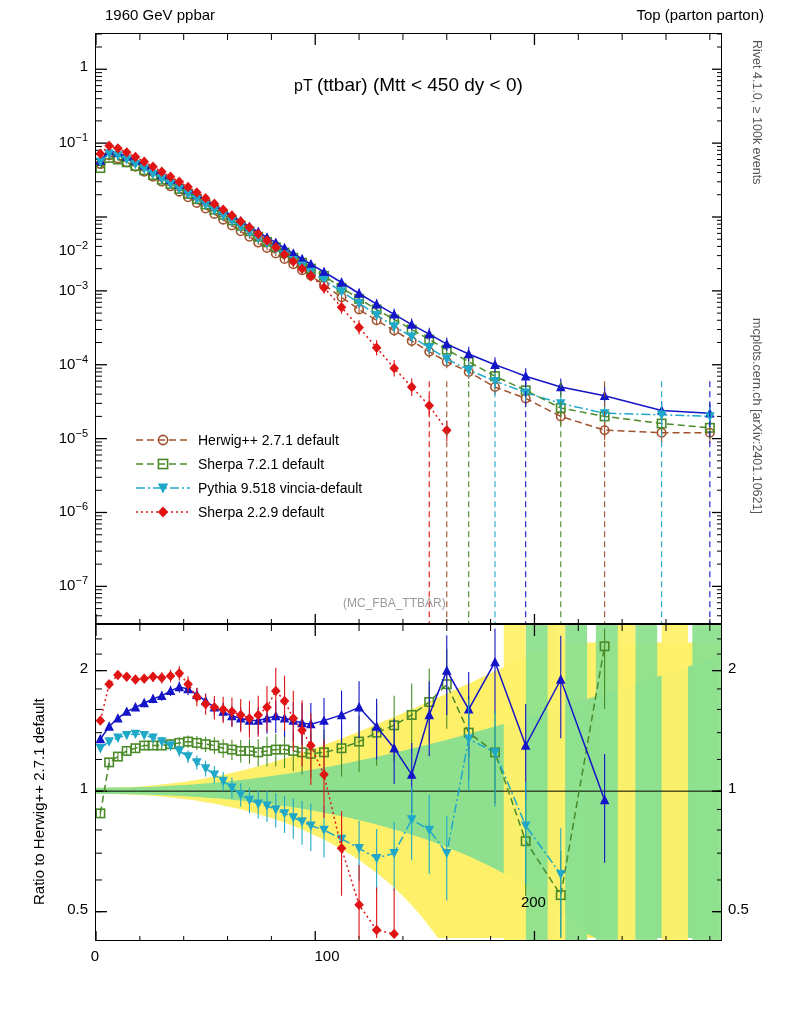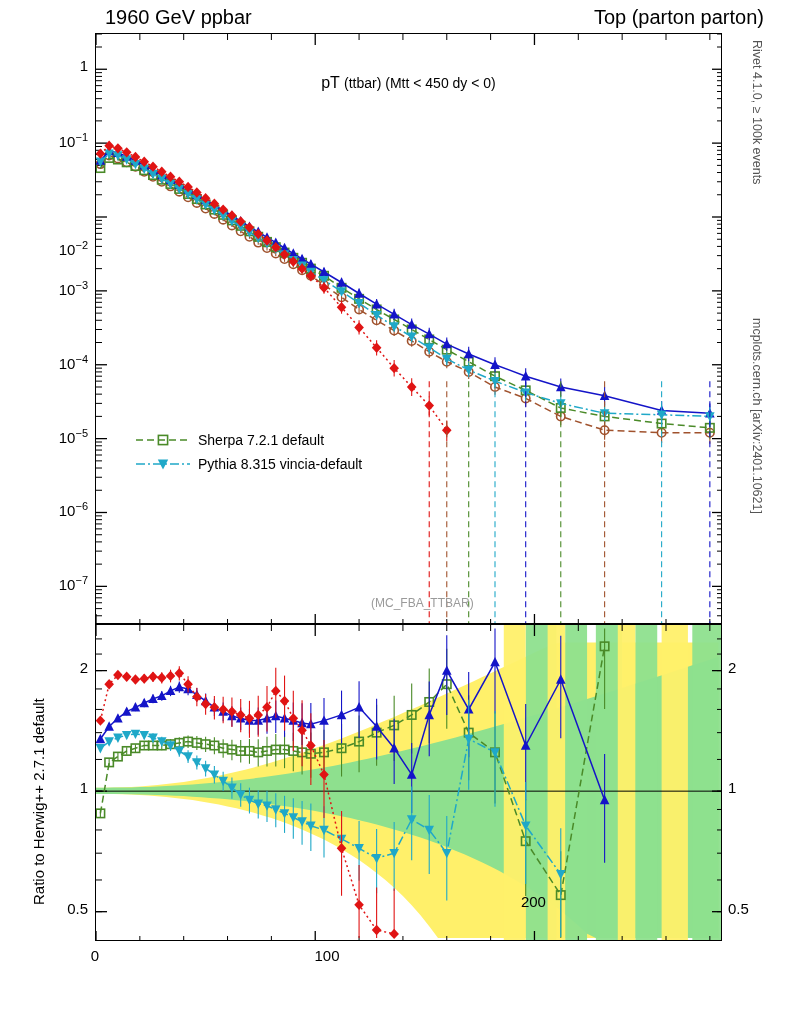--- a/index.html
+++ b/index.html
@@ -1,33 +1,33 @@
 <!DOCTYPE html>
 <html><head>
 <meta charset="utf-8">
 <style>
   html,body{margin:0;padding:0;background:#ffffff;}
   body{width:786px;height:1024px;font-family:"Liberation Sans",sans-serif;color:#000;}
   #root{position:relative;width:786px;height:1024px;overflow:hidden;}
 
-  .hdr{position:absolute;font-size:20px;color:#000;}
+  .hdr{position:absolute;font-size:15px;color:#000;}
   #hdr-left{left:105px;top:6px;}
   #hdr-right{right:22px;top:6px;}
 
   .rot{position:absolute;transform-origin:0 0;white-space:nowrap;}
 
   #main-plot{position:absolute;left:95px;top:33px;width:627px;height:591px;
              border:1.2px solid #000;box-sizing:border-box;background:#fff;overflow:hidden;}
   #ratio-plot{position:absolute;left:95px;top:624px;width:627px;height:317px;
               border:1.2px solid #000;box-sizing:border-box;background:#fff;overflow:hidden;}
 
   .plot-title{position:absolute;left:0;right:0;top:40px;text-align:center;font-size:16px;}
-  .plot-title .sub{font-size:14px;}
-
-  .watermark{position:absolute;font-size:12px;color:#9a9a9a;margin-left:28px;}
+  .plot-title .sub{font-size:19px;}
+
+  .watermark{position:absolute;font-size:12px;color:#9a9a9a;}
   .ylab{position:absolute;font-size:15px;text-align:right;white-space:nowrap;}
   .xlab{position:absolute;font-size:15px;text-align:center;white-space:nowrap;}
 
   .legend{position:absolute;font-size:14px;}
   .legend .row{display:flex;align-items:center;height:24px;}
   .legend .key{width:58px;height:20px;position:relative;margin-right:6px;}
   .legend .lbl{white-space:nowrap;}
 
   .rsidetxt{position:absolute;font-size:12.5px;color:#555;}
 </style>
@@ -623,31 +623,45 @@
         <line x1="464.7692307692308" y1="347.1364090703234" x2="464.7692307692308" y2="591" stroke="#4a8a28" stroke-width="1.1" stroke-dasharray="6,4"></line>
         <line x1="508.6153846153846" y1="347.1364090703234" x2="508.6153846153846" y2="591" stroke="#a0522d" stroke-width="1.1" stroke-dasharray="6,4"></line>
         <line x1="565.6153846153846" y1="347.1364090703234" x2="565.6153846153846" y2="591" stroke="#1fa8c8" stroke-width="1.1" stroke-dasharray="6,4"></line>
         <line x1="613.8461538461539" y1="347.1364090703234" x2="613.8461538461539" y2="591" stroke="#1414c8" stroke-width="1.1" stroke-dasharray="6,4"></line>
       </svg>
     <div class="watermark" style="left:247px;top:562px;">(MC_FBA_TTBAR)</div>
 
     <div class="legend" style="left:38px;top:394px;">
       <div class="row">
         <span class="key"><svg width="58" height="20">
+              <line x1="2" y1="10" x2="56" y2="10" stroke="#a0522d" stroke-width="1.6" stroke-dasharray="7,4"></line>
+              <circle cx="29" cy="10" r="4.6" fill="none" stroke="#a0522d" stroke-width="1.6"></circle>
+            </svg></span>
+        <span class="lbl">Herwig++ 2.7.1 default</span>
+      </div>
+      <div class="row">
+        <span class="key"><svg width="58" height="20">
               <line x1="2" y1="10" x2="56" y2="10" stroke="#4a8a28" stroke-width="1.6" stroke-dasharray="7,4"></line>
               <rect x="24.4" y="5.4" width="9.2" height="9.2" fill="none" stroke="#4a8a28" stroke-width="1.6"></rect>
             </svg></span>
         <span class="lbl">Sherpa 7.2.1 default</span>
       </div>
       <div class="row">
         <span class="key"><svg width="58" height="20">
               <line x1="2" y1="10" x2="56" y2="10" stroke="#1fa8c8" stroke-width="1.6" stroke-dasharray="9,3,2,3"></line>
               <polygon points="29,15.6 23.799999999999997,5.4 34.2,5.4" fill="#1fa8c8"></polygon>
             </svg></span>
-        <span class="lbl">Pythia 8.315 vincia-default</span>
+        <span class="lbl">Pythia 9.518 vincia-default</span>
+      </div>
+      <div class="row">
+        <span class="key"><svg width="58" height="20">
+              <line x1="2" y1="10" x2="56" y2="10" stroke="#e01414" stroke-width="1.6" stroke-dasharray="2,3"></line>
+              <polygon points="29,4.4 23.799999999999997,10 29,15.6 34.2,10" fill="#e01414"></polygon>
+            </svg></span>
+        <span class="lbl">Sherpa 2.2.9 default</span>
       </div>
     </div>
   </div>
 
   <div id="main-ylabels">
       <div class="ylab" style="left: 20px; width: 68px; top: 57.2473px;">1</div>
       <div class="ylab" style="left: 20px; width: 68px; top: 131.122px;">10<sup style="font-size:11px">−1</sup></div>
       <div class="ylab" style="left: 20px; width: 68px; top: 204.997px; margin-top: 34px;">10<sup style="font-size:11px">−2</sup></div>
       <div class="ylab" style="left: 20px; width: 68px; top: 278.872px;">10<sup style="font-size:11px">−3</sup></div>
       <div class="ylab" style="left: 20px; width: 68px; top: 352.747px;">10<sup style="font-size:11px">−4</sup></div>

